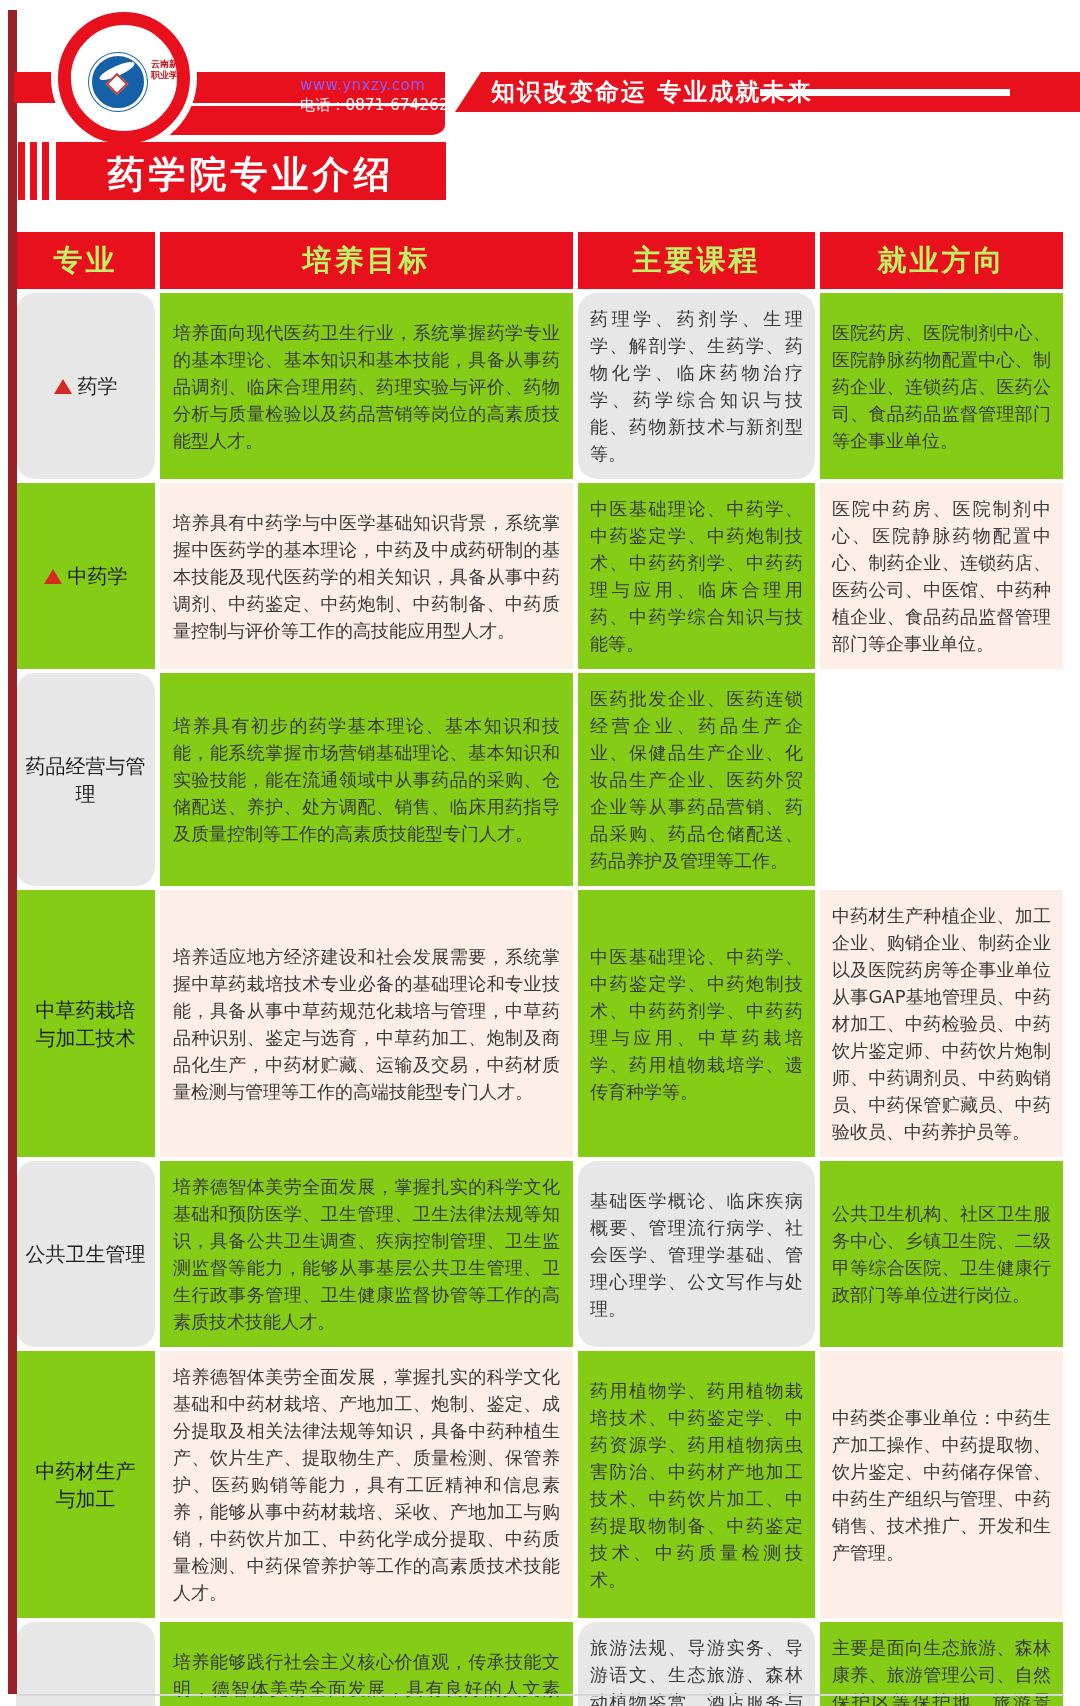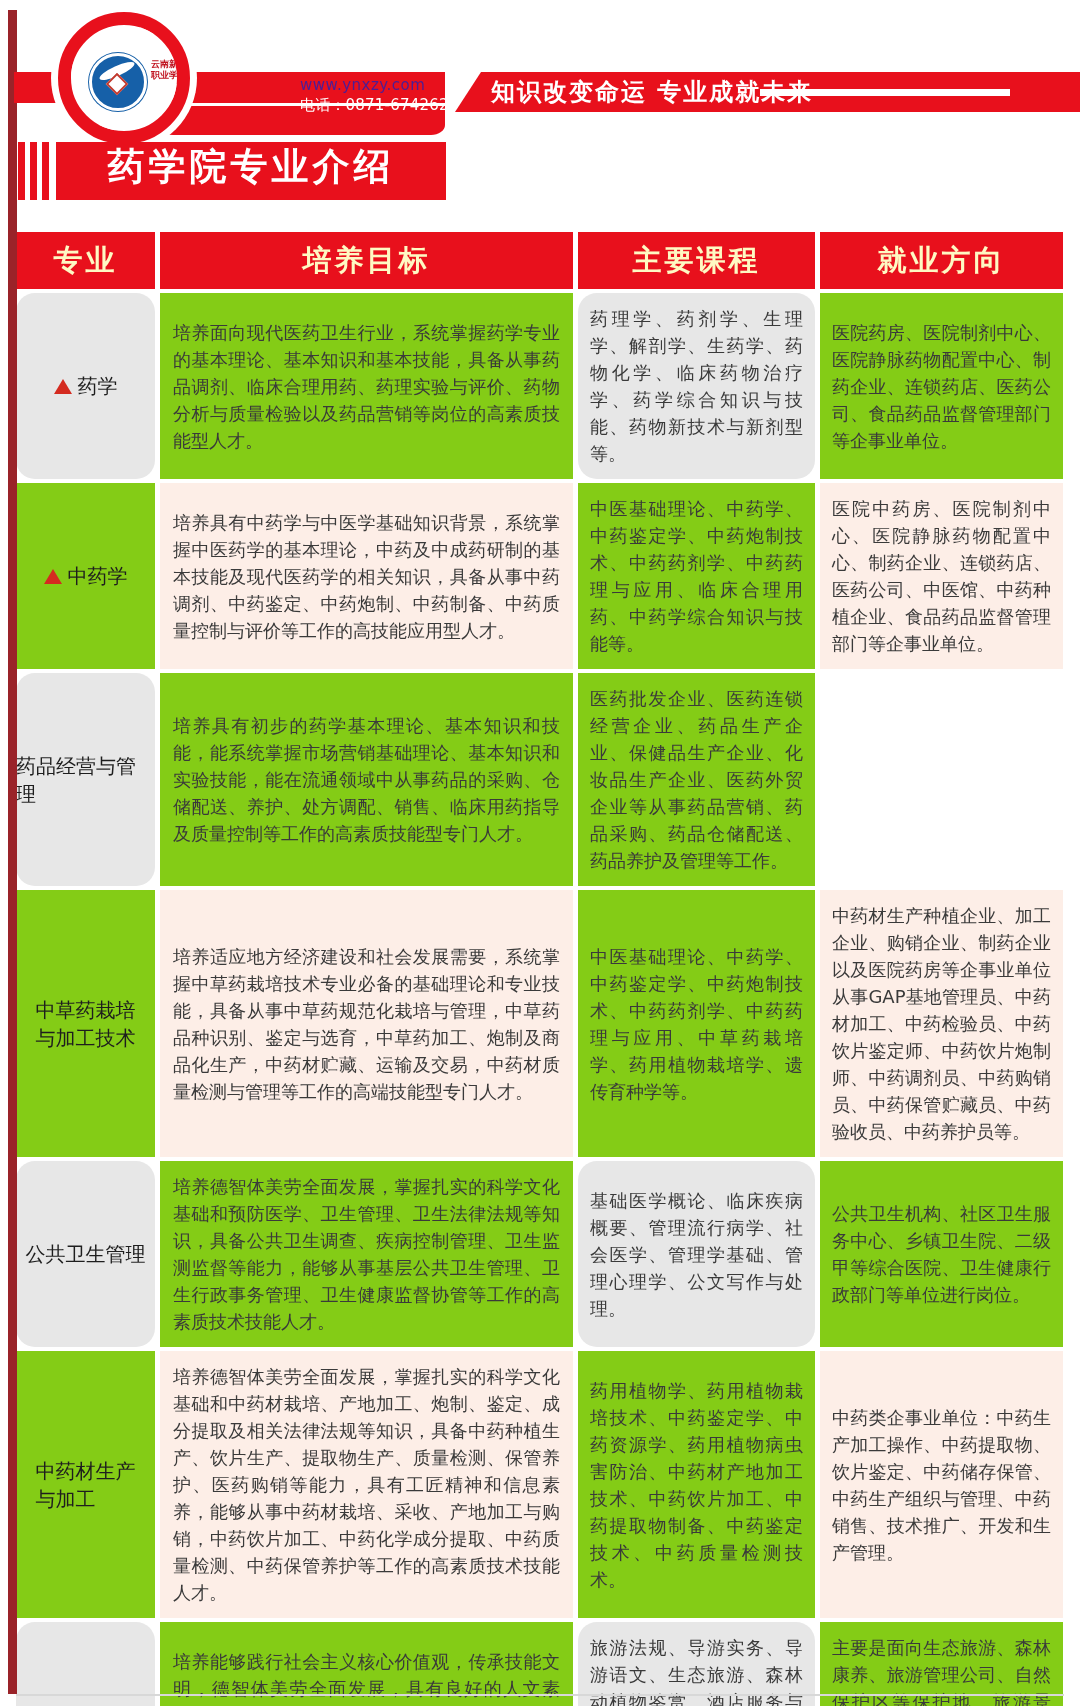--- a/index.html
+++ b/index.html
@@ -9,21 +9,21 @@
     -webkit-font-smoothing:antialiased;
   }
   
   .vbar{position:absolute;left:8px;top:10px;width:9px;height:1684px;background:#9a2329;}
 
   
   .header{position:relative;height:232px;}
   .band1{position:absolute;left:14px;top:72px;width:431px;height:31px;background:#e8101c;}
   .band2{position:absolute;left:92px;top:106px;width:353px;height:29px;background:#e8101c;
          border-radius:0 0 14px 90px / 0 0 10px 29px;}
-  .website{position:absolute;left:300px;top:76px;color:#4c1d95;font-size:15px;letter-spacing:.5px;}
+  .website{position:absolute;left:300px;top:76px;color:#8b5cf6;font-size:15px;letter-spacing:.5px;}
   .phone{position:absolute;left:300px;top:96px;color:#ffffff;font-size:15px;letter-spacing:.2px;}
 
   .logo{position:absolute;left:58px;top:12px;width:132px;height:132px;border-radius:50%;
         background:#ffffff;border:13px solid #e8101c;box-sizing:border-box;
         box-shadow:0 0 0 7px #ffffff;overflow:hidden;}
   .logo .cut1{position:absolute;left:-20px;top:8px;width:160px;height:12px;background:#ffffff;transform:rotate(-28deg);}
   .logo .cut2{position:absolute;left:-20px;bottom:10px;width:160px;height:12px;background:#ffffff;transform:rotate(-28deg);}
   .logo .blue{position:absolute;left:18px;top:28px;width:52px;height:52px;border-radius:50%;
               background:#1660a8;border:3px solid #ffffff;box-shadow:0 0 0 1px #1660a8;}
   .logo .blue .swirl{position:absolute;left:6px;top:10px;width:38px;height:10px;background:#ffffff;
@@ -35,35 +35,35 @@
 
   .slogan-band{position:absolute;left:455px;top:72px;right:0;height:40px;background:#e8101c;
                clip-path:polygon(26px 0,100% 0,100% 100%,0 100%);}
   .slogan-text{position:absolute;left:36px;top:0;line-height:40px;color:#ffffff;
                font-size:24px;font-weight:bold;letter-spacing:2px;}
   .slogan-line{position:absolute;right:70px;top:17px;width:250px;height:7px;background:#ffffff;}
 
   .stripes{position:absolute;left:18px;top:142px;height:58px;display:flex;gap:5px;}
   .stripes i{display:block;width:7px;height:58px;background:#e8101c;}
   .title-box{position:absolute;left:56px;top:142px;width:390px;height:58px;background:#e8101c;
-             display:flex;align-items:flex-start;justify-content:center;}
+             display:flex;align-items:flex-end;justify-content:center;}
   .title-box span{color:#ffffff;font-size:37px;font-weight:bold;letter-spacing:4px;}
 
   
   .tbl{margin:0 16px;}
   .thead,.trow{display:grid;grid-template-columns:139px 413px 237px 243px;column-gap:5px;}
   .thead{margin-bottom:4px;}
-  .th{background:#e8101c;color:#fef9c3;font-weight:bold;font-size:29px;letter-spacing:3px;
+  .th{background:#e8101c;color:#bef264;font-weight:bold;font-size:29px;letter-spacing:3px;
       height:57px;display:flex;align-items:center;justify-content:center;}
   .trow{margin-bottom:4px;}
   .cell{display:flex;align-items:center;box-sizing:border-box;}
   .bg-gray{background:#e7e7e7;border-radius:19px;}
   .bg-pink{background:#fdeee7;}
   .bg-white{background:#84cc16;}
-  .major{justify-content:center;font-size:20px;color:#1e1e1e;}
+  .major{justify-content:center;text-align:center;font-size:20px;color:#1e1e1e;}
   .major .label{white-space:pre-line;line-height:1.4;}
   .tri{width:0;height:0;border-left:9px solid transparent;border-right:9px solid transparent;
        border-bottom:15px solid #d42b20;margin-right:6px;display:inline-block;}
   .cell p{margin:0;padding:12px 13px;font-size:18px;line-height:1.5;color:#3a3a3a;text-align:justify;}
   .courses p,.jobs p{padding:12px 12px;}
   .tbody .trow:nth-of-type(1){min-height:152px;}
   .tbody .trow:nth-of-type(2){min-height:146px;}
   .tbody .trow:nth-of-type(3){min-height:170px;}
   .tbody .trow:nth-of-type(4){min-height:238px;}
   .tbody .trow:nth-of-type(5){min-height:162px;}

